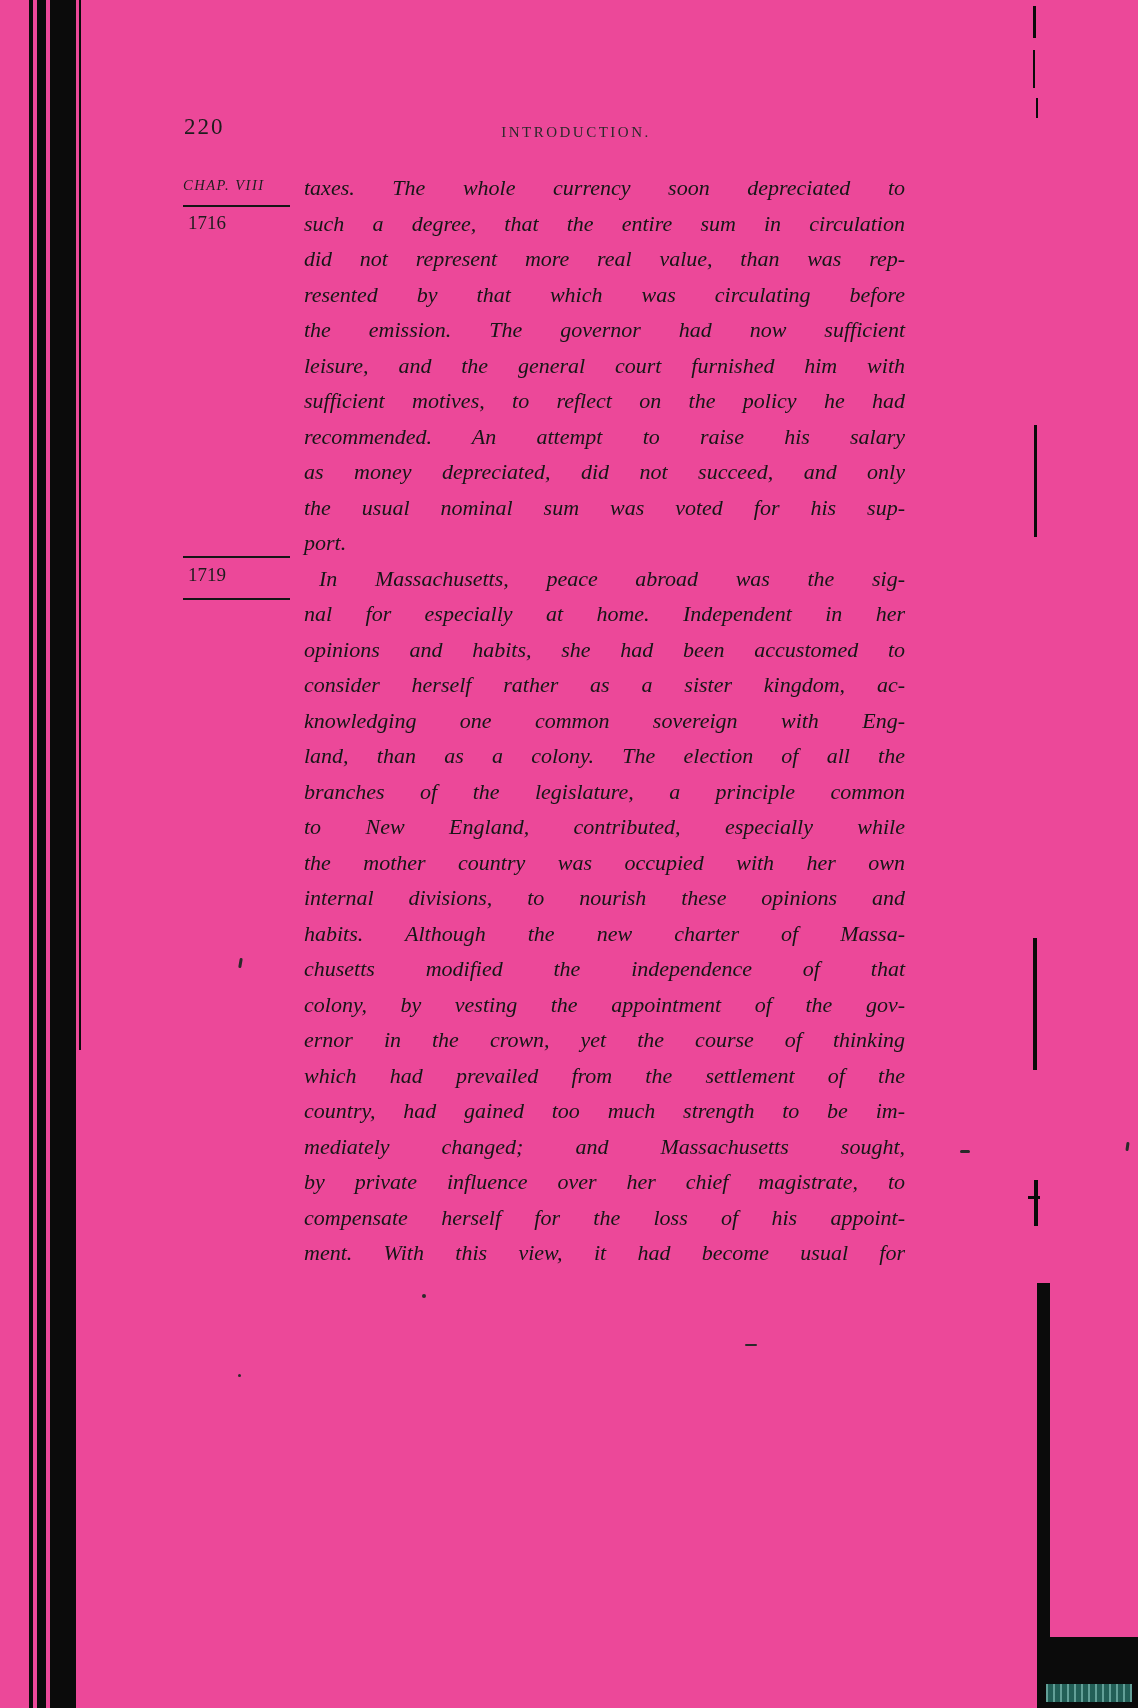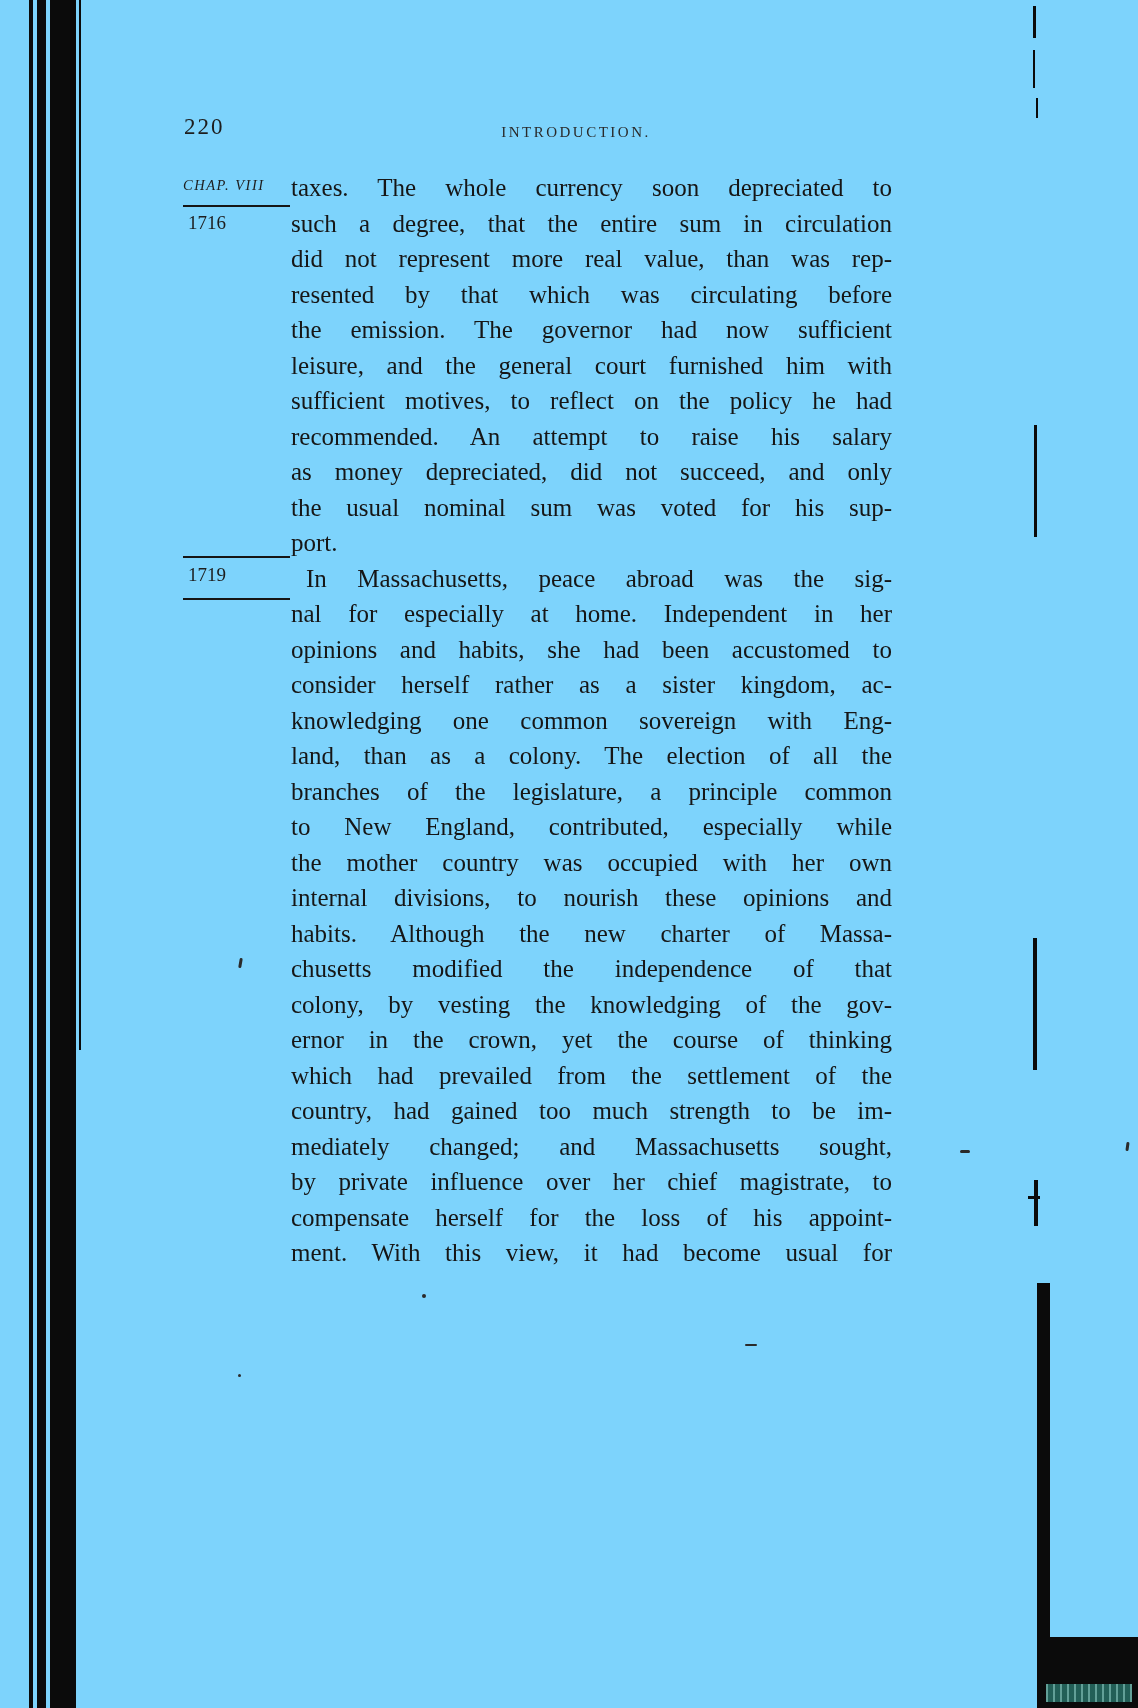--- a/index.html
+++ b/index.html
@@ -5,21 +5,21 @@
   * { margin:0; padding:0; box-sizing:border-box; }
   html, body { width:1138px; height:1708px; }
   body {
     background:#ffffff;
     font-family:"Liberation Serif", serif;
     position:relative;
     overflow:hidden;
   }
   .page {
     position:absolute; inset:0;
-    background:#7dd3fc;
+    background:#ec4899;
     overflow:hidden;
   }
   
   .artifact { position:absolute; background:#0b0b0b; }
   .bar-a { left:29px; top:0; width:4px; height:1708px; }
   .bar-b { left:37px; top:0; width:9px; height:1708px; }
   .bar-c { left:50px; top:0; width:26px; height:1708px; }
   .bar-d { left:79px; top:0; width:2px; height:1050px; }
   .tr-mark1 { left:1033px; top:6px;  width:3px; height:32px; }
   .tr-mark2 { left:1033px; top:50px; width:2px; height:38px; }
@@ -66,22 +66,22 @@
   .rule-3 { top:598px; }
   .margin-year {
     position:absolute; left:188px; width:96px; text-align:left;
     font-size:19px; color:#1d1d1d;
   }
   .year-1 { top:212px; }
   .year-2 { top:564px; }
 
   
   .body-text {
-    position:absolute; left:291px; top:170px; width:601px;
-    font-size:25px; line-height:35.5px; color:#161616;
+    position:absolute; left:304px; top:170px; width:601px;
+    font-size:22px; line-height:35.5px; color:#161616;font-style:italic;
   }
   .line { text-align:justify; text-align-last:justify; }
   .line.para-end { text-align-last:left; }
   .line.indent { text-indent:15px; }
 </style>
 </head>
 <body>
 
 <div class="page">
 
@@ -133,21 +133,21 @@
       <div class="line">opinions and habits, she had been accustomed to</div>
       <div class="line">consider herself rather as a sister kingdom, ac-</div>
       <div class="line">knowledging one common sovereign with Eng-</div>
       <div class="line">land, than as a colony.  The election of all the</div>
       <div class="line">branches of the legislature, a principle common</div>
       <div class="line">to New England, contributed, especially while</div>
       <div class="line">the mother country was occupied with her own</div>
       <div class="line">internal divisions, to nourish these opinions and</div>
       <div class="line">habits.  Although the new charter of Massa-</div>
       <div class="line">chusetts modified the independence of that</div>
-      <div class="line">colony, by vesting the knowledging of the gov-</div>
+      <div class="line">colony, by vesting the appointment of the gov-</div>
       <div class="line">ernor in the crown, yet the course of thinking</div>
       <div class="line">which had prevailed from the settlement of the</div>
       <div class="line">country, had gained too much strength to be im-</div>
       <div class="line">mediately changed; and Massachusetts sought,</div>
       <div class="line">by private influence over her chief magistrate, to</div>
       <div class="line">compensate herself for the loss of his appoint-</div>
       <div class="line">ment.  With this view, it had become usual for</div>
     </div>
 
 </div>

